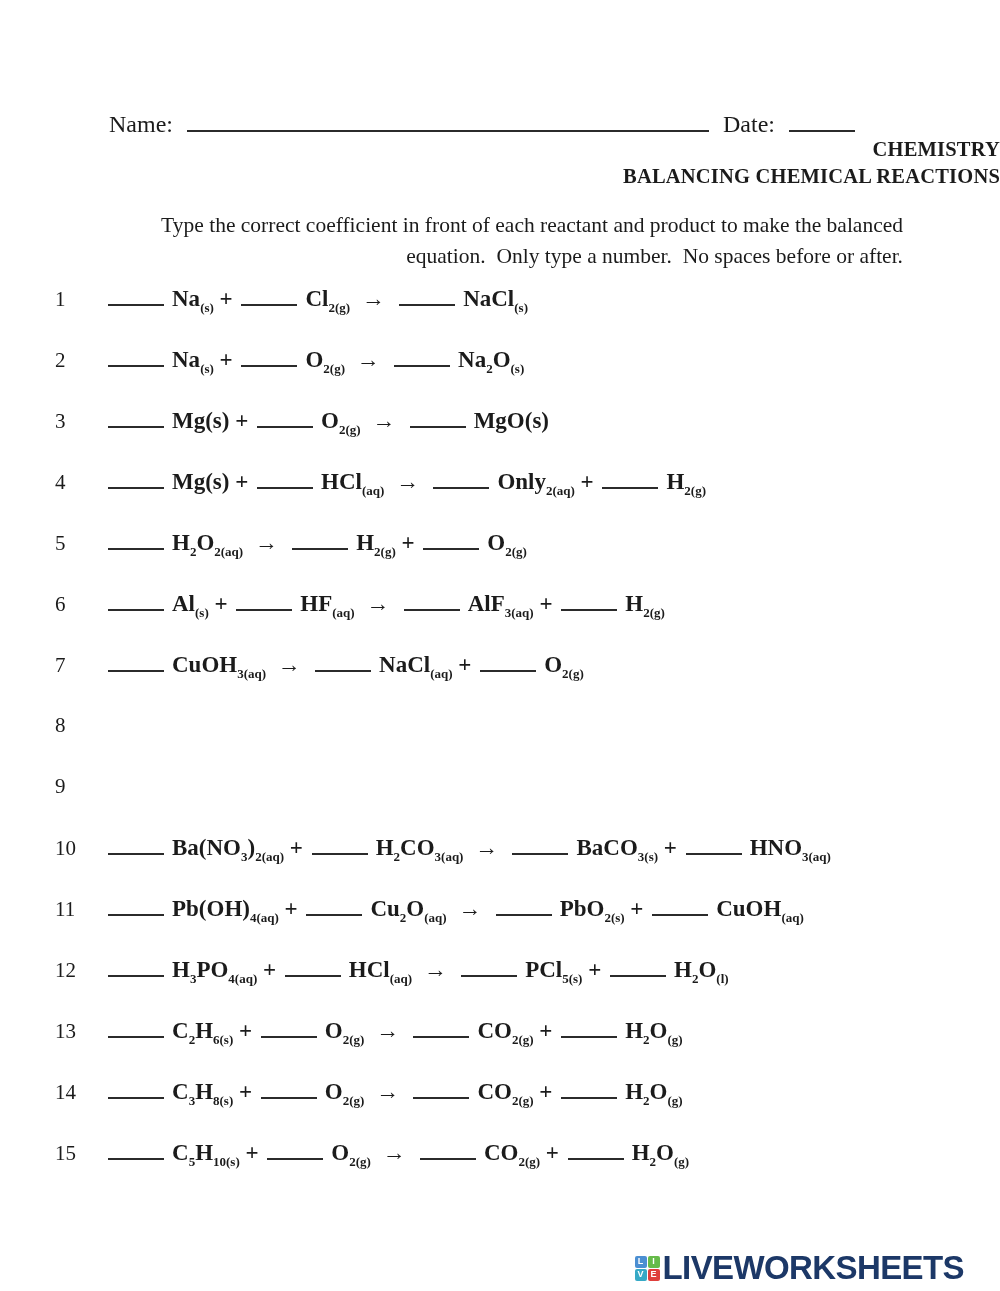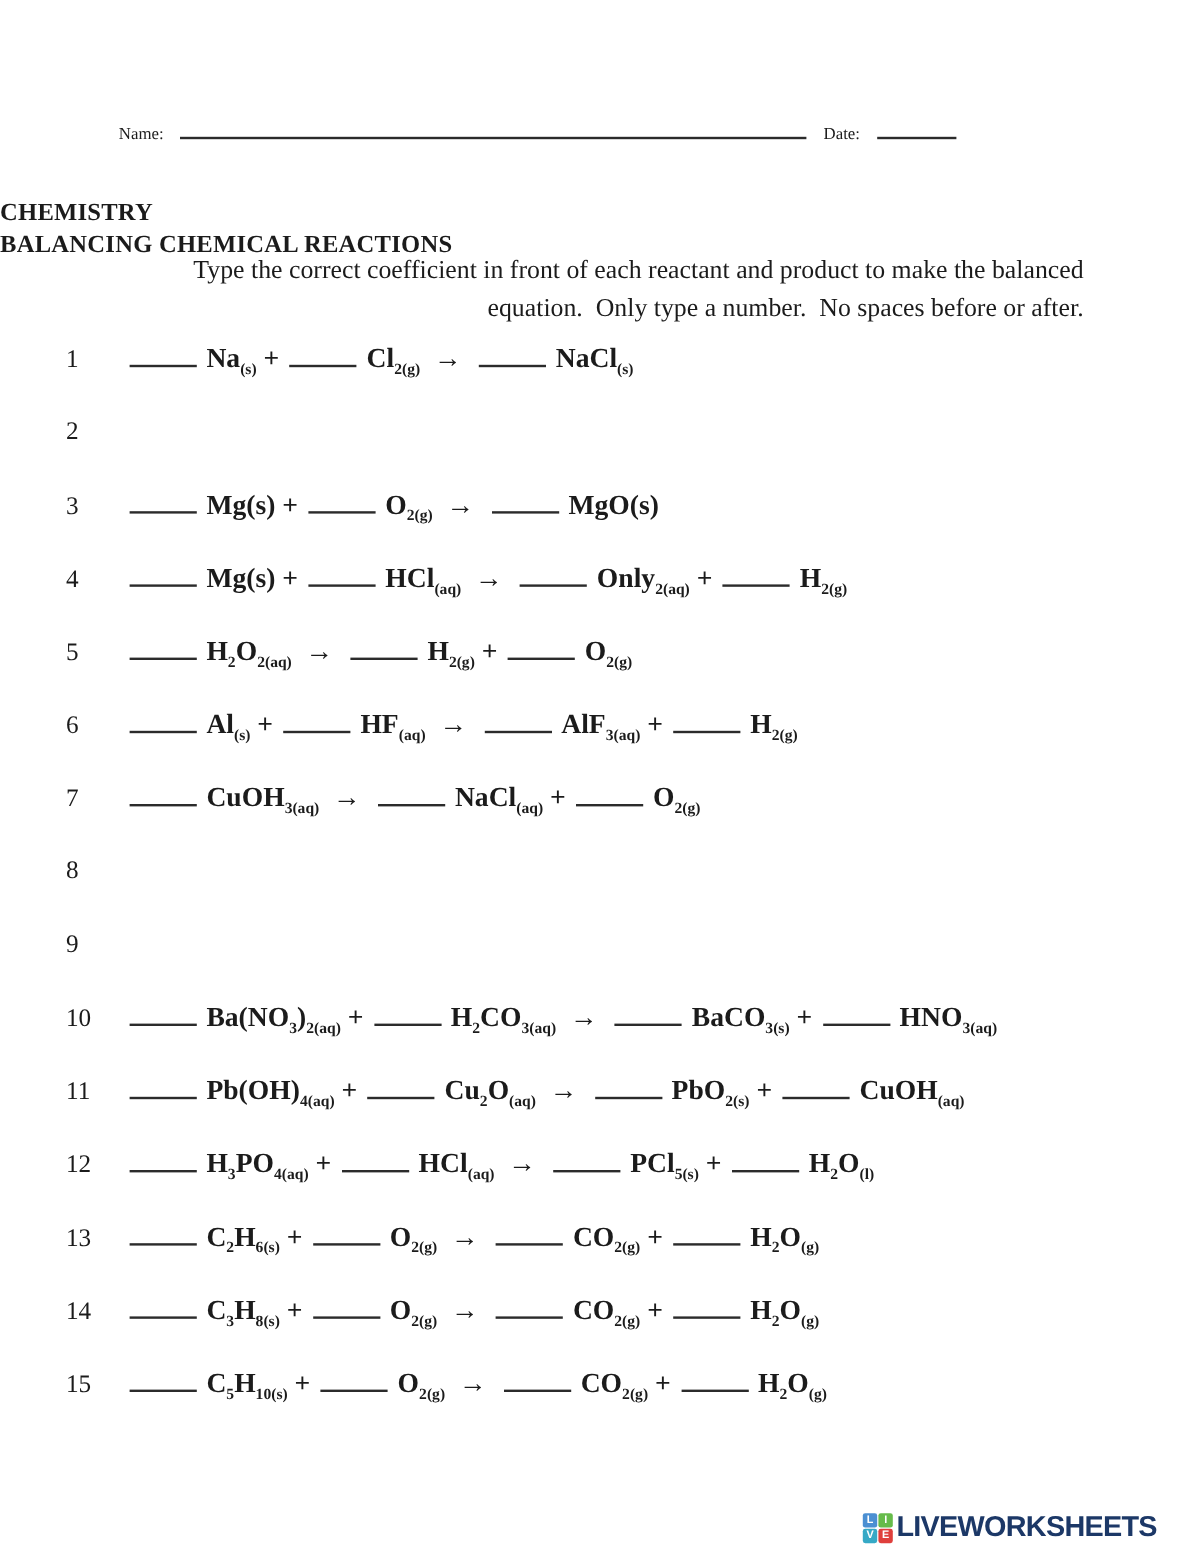--- a/index.html
+++ b/index.html
@@ -12,44 +12,43 @@
     background: #ffffff;
     font-family: "Liberation Serif", serif;
     color: #1b1b1b;
     overflow: hidden;
   }
   
   .name-row {
     position: absolute;
     top: 84px;
     left: 85px;
-    font-size: 14px;
+    font-size: 24px;
     white-space: pre;
   }
   .line {
     display: inline-block;
     height: 16px;
     border-bottom: 2px solid #2b2b2b;
   }
   .name-line { width: 522px; margin-left: 14px; }
   .date-label { margin-left: 14px; }
   .date-line { width: 66px; margin-left: 14px; }
 
   
   .title {
     position: absolute;
     top: 136px;
     left: 0;
     width: 100%;
-    text-align: left;
+    text-align: right;
     font-weight: bold;
     font-size: 20.5px;
     line-height: 27px;
     letter-spacing: 0.2px;
-    margin-top: 28px;
   }
 
   
   .instructions {
     position: absolute;
     top: 210px;
     left: 85px;
     width: 818px;
     margin: 0;
     font-size: 21.5px;
@@ -109,21 +108,21 @@
     color: #ffffff;
     font-family: "Liberation Sans", sans-serif;
     font-weight: bold;
     font-size: 9px;
     line-height: 1;
     border-radius: 2px;
   }
   .brand {
     font-family: "Liberation Sans", sans-serif;
     font-weight: bold;
-    font-size: 24px;
+    font-size: 33px;
     letter-spacing: -0.6px;
   }
 </style>
 </head>
 <body>
 
 <div class="page">
 
   <div class="name-row">
     <span>Name:</span><span class="line name-line"></span><span class="date-label">Date:</span><span class="line date-line"></span>
@@ -131,21 +130,21 @@
 
   <div class="title">
     <div>CHEMISTRY</div>
     <div>BALANCING CHEMICAL REACTIONS</div>
   </div>
 
   <p class="instructions">Type the correct coefficient in front of each reactant and product to make the balanced equation.  Only type a number.  No spaces before or after.</p>
 
   <div id="equations">
       <div class="eq-row"><span class="eq-num">1</span><span class="eq-body"><span class="blank"></span><span>Na</span><sub>(s)</sub><span> + </span><span class="blank"></span><span>Cl</span><sub>2(g)</sub><span>  →  </span><span class="blank"></span><span>NaCl</span><sub>(s)</sub></span></div>
-      <div class="eq-row"><span class="eq-num">2</span></div>
+      <div class="eq-row"><span class="eq-num">2</span><span class="eq-body"><span class="blank"></span><span>Na</span><sub>(s)</sub><span> + </span><span class="blank"></span><span>O</span><sub>2(g)</sub><span>  →  </span><span class="blank"></span><span>Na</span><sub>2</sub><span>O</span><sub>(s)</sub></span></div>
       <div class="eq-row"><span class="eq-num">3</span><span class="eq-body"><span class="blank"></span><span>Mg(s) + </span><span class="blank"></span><span>O</span><sub>2(g)</sub><span>  →  </span><span class="blank"></span><span>MgO(s)</span></span></div>
       <div class="eq-row"><span class="eq-num">4</span><span class="eq-body"><span class="blank"></span><span>Mg(s) + </span><span class="blank"></span><span>HCl</span><sub>(aq)</sub><span>  →  </span><span class="blank"></span><span>Only</span><sub>2(aq)</sub><span> + </span><span class="blank"></span><span>H</span><sub>2(g)</sub></span></div>
       <div class="eq-row"><span class="eq-num">5</span><span class="eq-body"><span class="blank"></span><span>H</span><sub>2</sub><span>O</span><sub>2(aq)</sub><span>  →  </span><span class="blank"></span><span>H</span><sub>2(g)</sub><span> + </span><span class="blank"></span><span>O</span><sub>2(g)</sub></span></div>
       <div class="eq-row"><span class="eq-num">6</span><span class="eq-body"><span class="blank"></span><span>Al</span><sub>(s)</sub><span> + </span><span class="blank"></span><span>HF</span><sub>(aq)</sub><span>  →  </span><span class="blank"></span><span>AlF</span><sub>3(aq)</sub><span> + </span><span class="blank"></span><span>H</span><sub>2(g)</sub></span></div>
       <div class="eq-row"><span class="eq-num">7</span><span class="eq-body"><span class="blank"></span><span>CuOH</span><sub>3(aq)</sub><span>  →  </span><span class="blank"></span><span>NaCl</span><sub>(aq)</sub><span> + </span><span class="blank"></span><span>O</span><sub>2(g)</sub></span></div>
       <div class="eq-row"><span class="eq-num">8</span></div>
       <div class="eq-row"><span class="eq-num">9</span></div>
       <div class="eq-row"><span class="eq-num">10</span><span class="eq-body"><span class="blank"></span><span>Ba(NO</span><sub>3</sub><span>)</span><sub>2(aq)</sub><span> + </span><span class="blank"></span><span>H</span><sub>2</sub><span>CO</span><sub>3(aq)</sub><span>  →  </span><span class="blank"></span><span>BaCO</span><sub>3(s)</sub><span> + </span><span class="blank"></span><span>HNO</span><sub>3(aq)</sub></span></div>
       <div class="eq-row"><span class="eq-num">11</span><span class="eq-body"><span class="blank"></span><span>Pb(OH)</span><sub>4(aq)</sub><span> + </span><span class="blank"></span><span>Cu</span><sub>2</sub><span>O</span><sub>(aq)</sub><span>  →  </span><span class="blank"></span><span>PbO</span><sub>2(s)</sub><span> + </span><span class="blank"></span><span>CuOH</span><sub>(aq)</sub></span></div>
       <div class="eq-row"><span class="eq-num">12</span><span class="eq-body"><span class="blank"></span><span>H</span><sub>3</sub><span>PO</span><sub>4(aq)</sub><span> + </span><span class="blank"></span><span>HCl</span><sub>(aq)</sub><span>  →  </span><span class="blank"></span><span>PCl</span><sub>5(s)</sub><span> + </span><span class="blank"></span><span>H</span><sub>2</sub><span>O</span><sub>(l)</sub></span></div>

